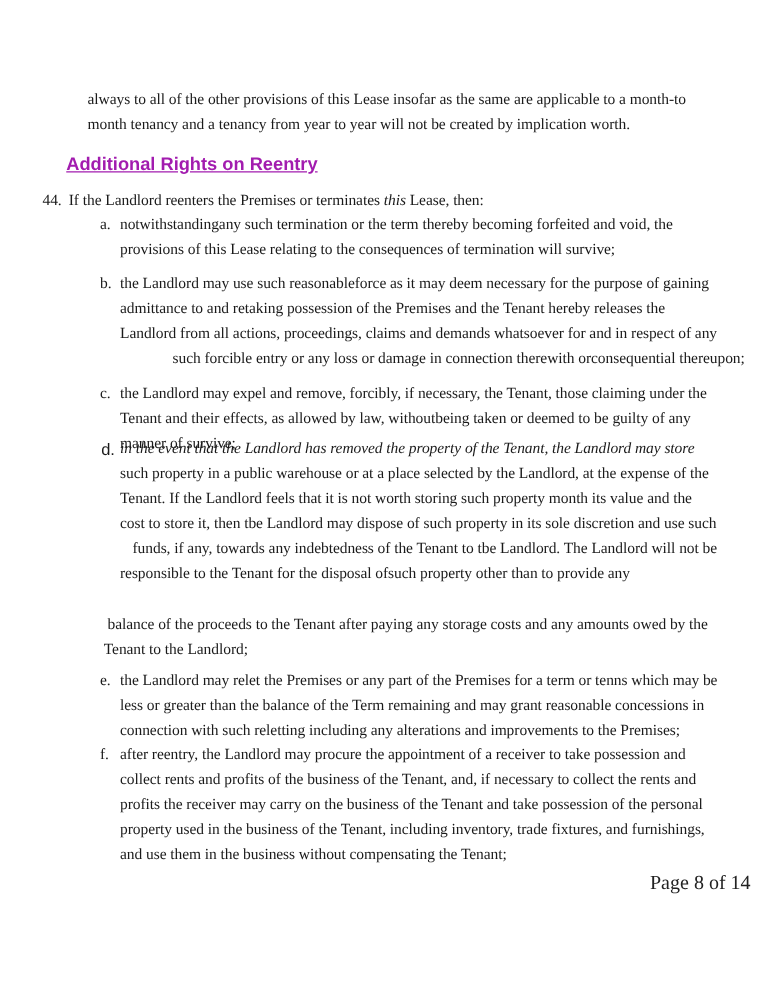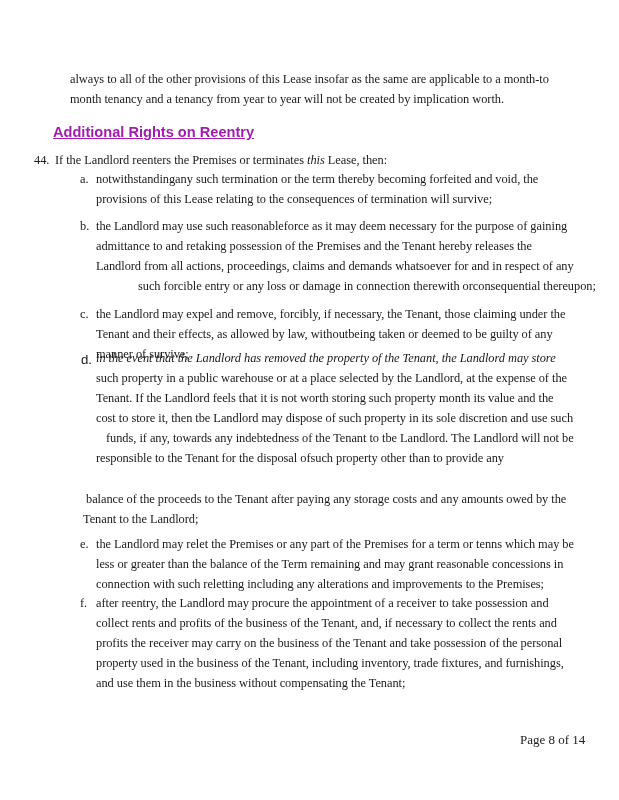--- a/index.html
+++ b/index.html
@@ -2,21 +2,21 @@
 <html><head>
   <meta charset="utf-8">
   <style>
     html, body { margin: 0; padding: 0; background: #ffffff; }
     body { width: 619px; height: 800px; position: relative; overflow: hidden;
            font-family: "Liberation Serif", serif; color: #1a1a1a; }
     .line { position: absolute; font-size: 12.4px; white-space: nowrap; letter-spacing: -0.05px; }
     .heading { position: absolute; left: 53px; top: 124px; font-family: "Liberation Sans", sans-serif;
                font-weight: bold; font-size: 14.6px; color: #a21caf; text-decoration: underline; }
     .sans { font-family: "Liberation Sans", sans-serif; font-size: 13.2px; }
-    .footer { position: absolute; left: 520px; top: 732px; font-size: 13px; color: #222; }
+    .footer { position: absolute; left: 520px; top: 698px; font-size: 16px; color: #222; }
     i { font-style: italic; }
   </style>
 </head>
 <body>
 
 <div class="line" style="left:70px;top:72px;">always to all of the other provisions of this Lease insofar as the same are applicable to a month-to</div>
 <div class="line" style="left:70px;top:92px;">month tenancy and a tenancy from year to year will not be created by implication worth.</div>
 
 <div class="heading">Additional Rights on Reentry</div>
 

